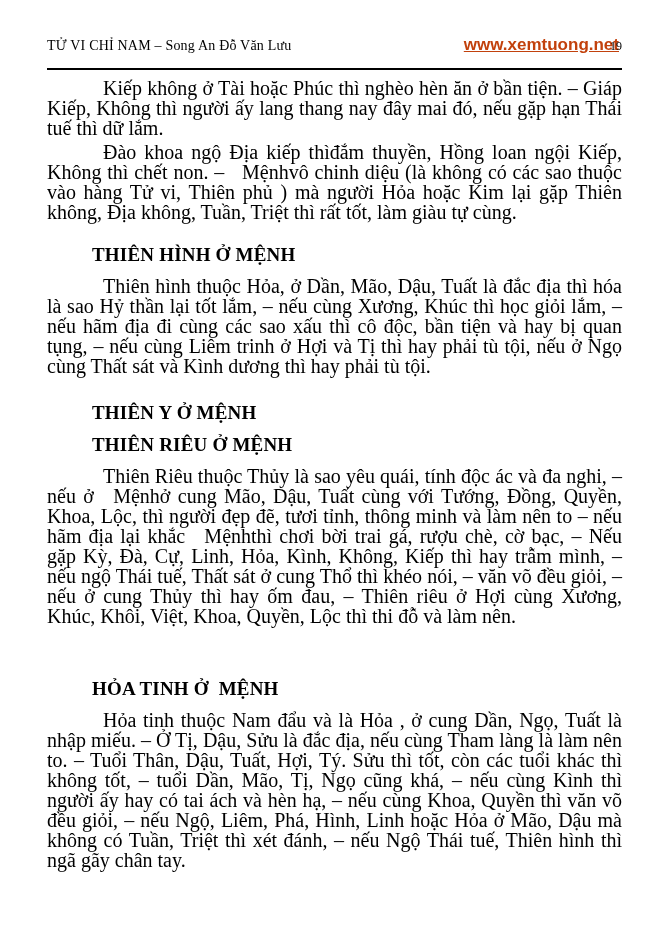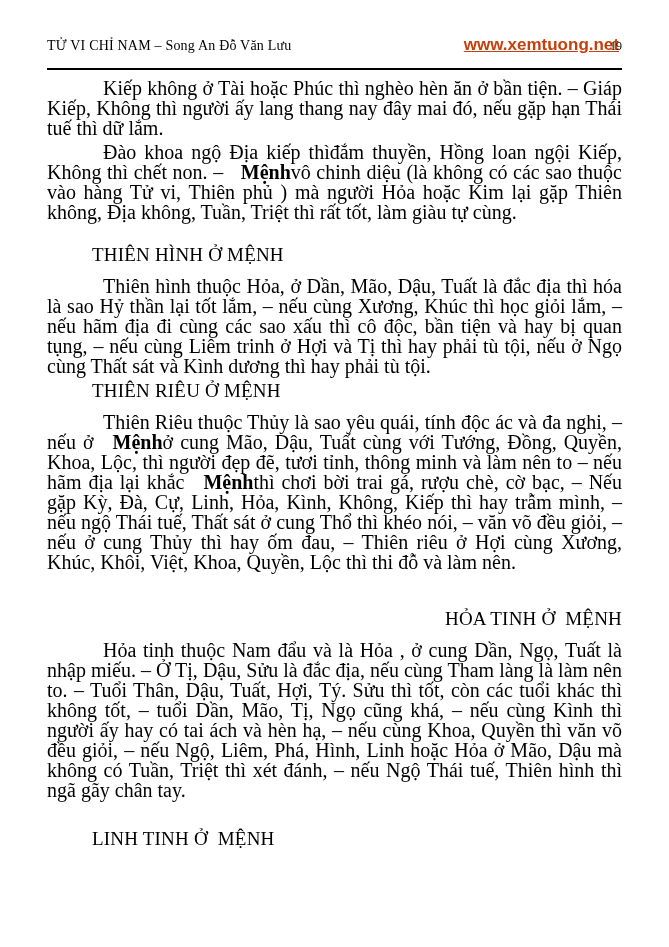--- a/index.html
+++ b/index.html
@@ -46,33 +46,33 @@
     margin-top: 13px;
   }
   p.body-par {
     font-size: 20px;
     line-height: 20px;
     text-align: justify;
     text-indent: 56px;
     margin: 0 0 4px 0;
   }
   p.first-par { margin-top: 8px; }
-  .b { font-weight: bold; margin-left: 12px; }
+  .b { font-weight: normal; margin-left: 12px; }
   h2.sec-head {
     font-size: 19px;
-    font-weight: normal;
+    font-weight: bold;
     line-height: 22px;
     margin: 0 0 10px 45px;
     white-space: pre-wrap;
     letter-spacing: 0.2px;
   }
   h2.mt-a { margin-top: 22px; }
   h2.mt-b { margin-top: 26px; }
   h2.mt-c { }
-  h2.mt-d { margin-top: 36px; text-align: right; }
+  h2.mt-d { margin-top: 52px; }
   h2.mt-e { margin-top: 28px; }
 </style>
 </head>
 <body>
 
 <div class="page">
 
   <div class="header">
     <span class="header-left">TỬ VI CHỈ NAM – Song An Đỗ Văn Lưu</span>
     <span class="header-right"><a href="#" class="site-link">www.xemtuong.net</a><span class="page-num">19</span></span>
@@ -80,22 +80,22 @@
 
   <div class="rule"></div>
 
   <p class="body-par first-par"><span>Kiếp không ở Tài hoặc Phúc thì nghèo hèn ăn ở bần tiện. – Giáp Kiếp, Không thì người ấy lang thang nay đây mai đó, nếu gặp hạn Thái tuế thì dữ lắm.</span></p>
 
   <p class="body-par"><span>Đào khoa ngộ Địa kiếp thìđắm thuyền, Hồng loan ngội Kiếp, Không thì chết non. – </span><span class="b">Mệnh</span><span>vô chinh diệu (là không có các sao thuộc vào hàng Tử vi, Thiên phủ ) mà người Hỏa hoặc Kim lại gặp Thiên không, Địa không, Tuần, Triệt thì rất tốt, làm giàu tự cùng.</span></p>
 
   <h2 class="sec-head mt-a">THIÊN HÌNH Ở MỆNH</h2>
   <p class="body-par"><span>Thiên hình thuộc Hỏa, ở Dần, Mão, Dậu, Tuất là đắc địa thì hóa là sao Hỷ thần lại tốt lắm, – nếu cùng Xương, Khúc thì học giỏi lắm, – nếu hãm địa đi cùng các sao xấu thì cô độc, bần tiện và hay bị quan tụng, – nếu cùng Liêm trinh ở Hợi và Tị thì hay phải tù tội, nếu ở Ngọ cùng Thất sát và Kình dương thì hay phải tù tội.</span></p>
 
+  <h2 class="sec-head mt-b">THIÊN Y Ở MỆNH</h2>
 
   <h2 class="sec-head mt-c">THIÊN RIÊU Ở MỆNH</h2>
   <p class="body-par"><span>Thiên Riêu thuộc Thủy là sao yêu quái, tính độc ác và đa nghi, – nếu ở </span><span class="b">Mệnh</span><span>ở cung Mão, Dậu, Tuất cùng với Tướng, Đồng, Quyền, Khoa, Lộc, thì người đẹp đẽ, tươi tỉnh, thông minh và làm nên to – nếu hãm địa lại khắc </span><span class="b">Mệnh</span><span>thì chơi bời trai gá, rượu chè, cờ bạc, – Nếu gặp Kỳ, Đà, Cự, Linh, Hỏa, Kình, Không, Kiếp thì hay trẫm mình, – nếu ngộ Thái tuế, Thất sát ở cung Thổ thì khéo nói, – văn võ đều giỏi, – nếu ở cung Thủy thì hay ốm đau, – Thiên riêu ở Hợi cùng Xương, Khúc, Khôi, Việt, Khoa, Quyền, Lộc thì thi đỗ và làm nên.</span></p>
 
   <h2 class="sec-head mt-d">HỎA TINH Ở  MỆNH</h2>
   <p class="body-par"><span>Hỏa tinh thuộc Nam đẩu và là Hỏa , ở cung Dần, Ngọ, Tuất là nhập miếu. – Ở Tị, Dậu, Sửu là đắc địa, nếu cùng Tham làng là làm nên to. – Tuổi Thân, Dậu, Tuất, Hợi, Tý. Sửu thì tốt, còn các tuổi khác thì không tốt, – tuổi Dần, Mão, Tị, Ngọ cũng khá, – nếu cùng Kình thì người ấy hay có tai ách và hèn hạ, – nếu cùng Khoa, Quyền thì văn võ đều giỏi, – nếu Ngộ, Liêm, Phá, Hình, Linh hoặc Hỏa ở Mão, Dậu mà không có Tuần, Triệt thì xét đánh, – nếu Ngộ Thái tuế, Thiên hình thì ngã gãy chân tay.</span></p>
 
-  <h2 class="sec-head mt-e">LINH TINH Ở  MỆNH</h2>
 
 </div>
 
 </body></html>

